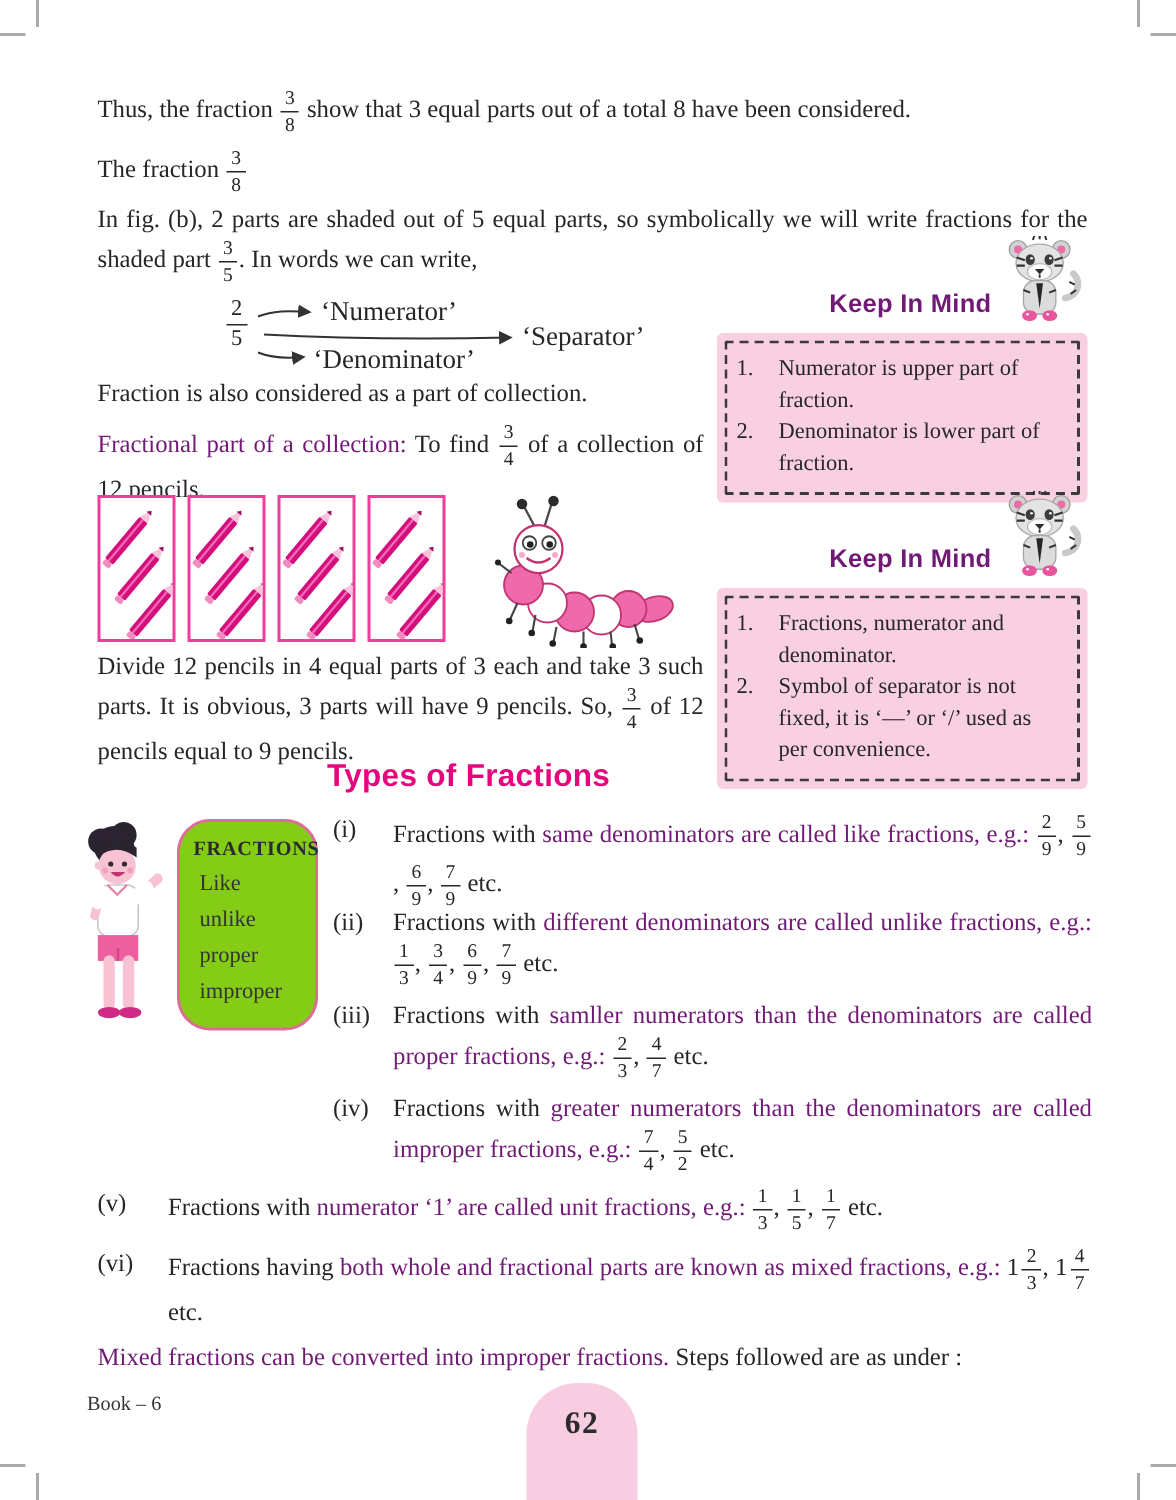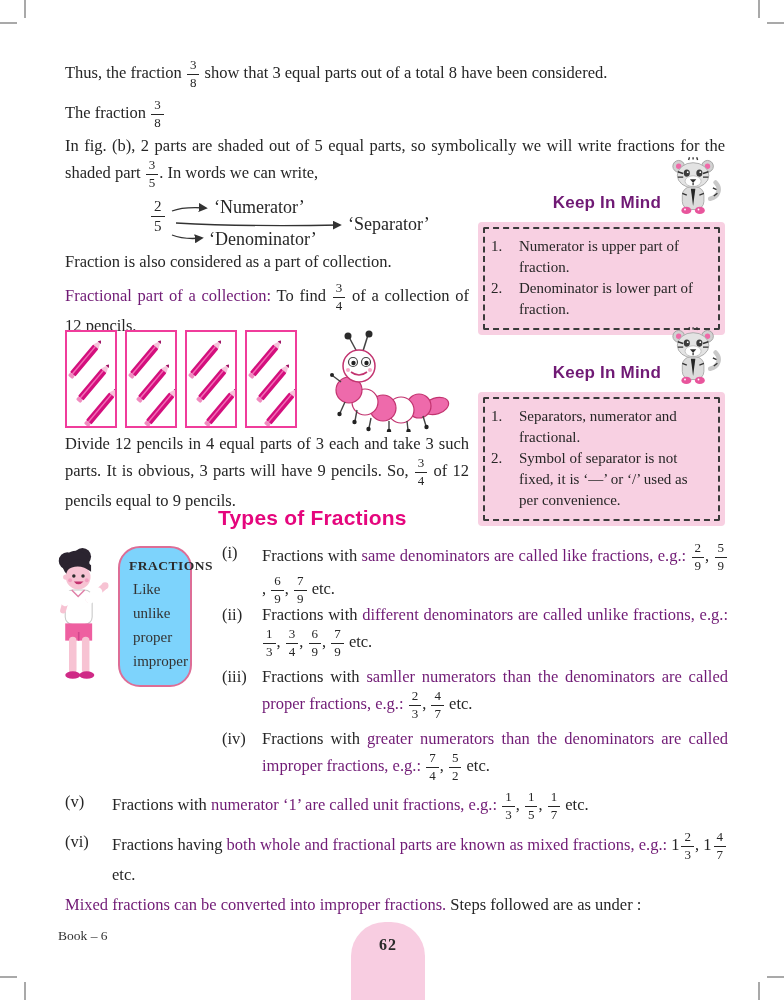--- a/index.html
+++ b/index.html
@@ -33,35 +33,35 @@
   .kim-item{display:flex;font-size:15px;line-height:1.4;color:#262626;}
   .kim-num{width:28px;flex:none;}
   .kim-text{flex:1;}
   
   .pencil-row{position:absolute;left:65px;top:330px;display:flex;gap:8px;}
   .pencil-box{width:52px;height:98px;border:2px solid #f03c9b;box-sizing:border-box;background:#fff;}
   
   .types-heading{position:absolute;left:218px;top:506px;font-family:"Liberation Sans", sans-serif;
                  font-weight:bold;font-size:21px;color:#e5067d;letter-spacing:.2px;}
   
-  .board{position:absolute;left:118px;top:546px;width:74px;height:141px;border:2.5px solid #dd6d96;
-         border-radius:22px;background:#7dd3fc;box-sizing:border-box;padding:10px 6px 0 13px;}
+  .board{position:absolute;left:118px;top:546px;width:94px;height:141px;border:2.5px solid #dd6d96;
+         border-radius:22px;background:#84cc16;box-sizing:border-box;padding:10px 6px 0 13px;}
   .board-title{font-size:13.5px;font-weight:bold;letter-spacing:.5px;color:#2b2b2b;margin-left:-4px;}
   .board-item{font-size:15px;color:#333;margin-top:7px;}
   
   .list-item{position:absolute;font-size:16.5px;line-height:1.45;}
   .li-label{position:absolute;left:0;top:0;}
   .li-body{display:block;text-align:justify;}
   .ind-40 .li-body{margin-left:40px;}
   .ind-47 .li-body{margin-left:47px;}
   
   .book-label{position:absolute;left:58px;top:928px;font-size:13.5px;color:#333;}
   .page-tab{position:absolute;left:351px;top:922px;width:74px;height:78px;background:#f8cde1;
             border-radius:34px 34px 0 0;text-align:center;}
-  .page-num{margin-top:14px;font-weight:bold;font-size:16px;letter-spacing:1px;color:#2b2b2b;}
+  .page-num{margin-top:14px;font-weight:bold;font-size:21px;letter-spacing:1px;color:#2b2b2b;}
   svg{display:block;}
   .abs{position:absolute;}
 </style>
 </head>
 <body>
 
 <div class="page">
 
   <div class="crop" style="left:24px;top:0;width:2px;height:18px"></div>
   <div class="crop" style="left:0;top:22px;width:17px;height:2px"></div>
@@ -258,21 +258,21 @@
       <ellipse cx="21.5" cy="59" rx="5.5" ry="4" fill="#e8559c"></ellipse>
         <ellipse cx="36.5" cy="59" rx="5.5" ry="4" fill="#e8559c"></ellipse>
       <circle cx="20" cy="58" r="1" fill="#fff"></circle>
         <circle cx="35" cy="58" r="1" fill="#fff"></circle>
     </svg>
   </div>
   <div class="kim-box" style="top:392px">
     <div class="kim-inner">
       <div class="kim-item">
         <span class="kim-num">1.</span>
-        <span class="kim-text">Separators, numerator and fractional.</span>
+        <span class="kim-text">Fractions, numerator and denominator.</span>
       </div>
       <div class="kim-item">
         <span class="kim-num">2.</span>
         <span class="kim-text">Symbol of separator is not fixed, it is ‘—’ or ‘/’ used as per convenience.</span>
       </div>
     </div>
   </div>
 
   <div class="types-heading">Types of Fractions</div>
 

